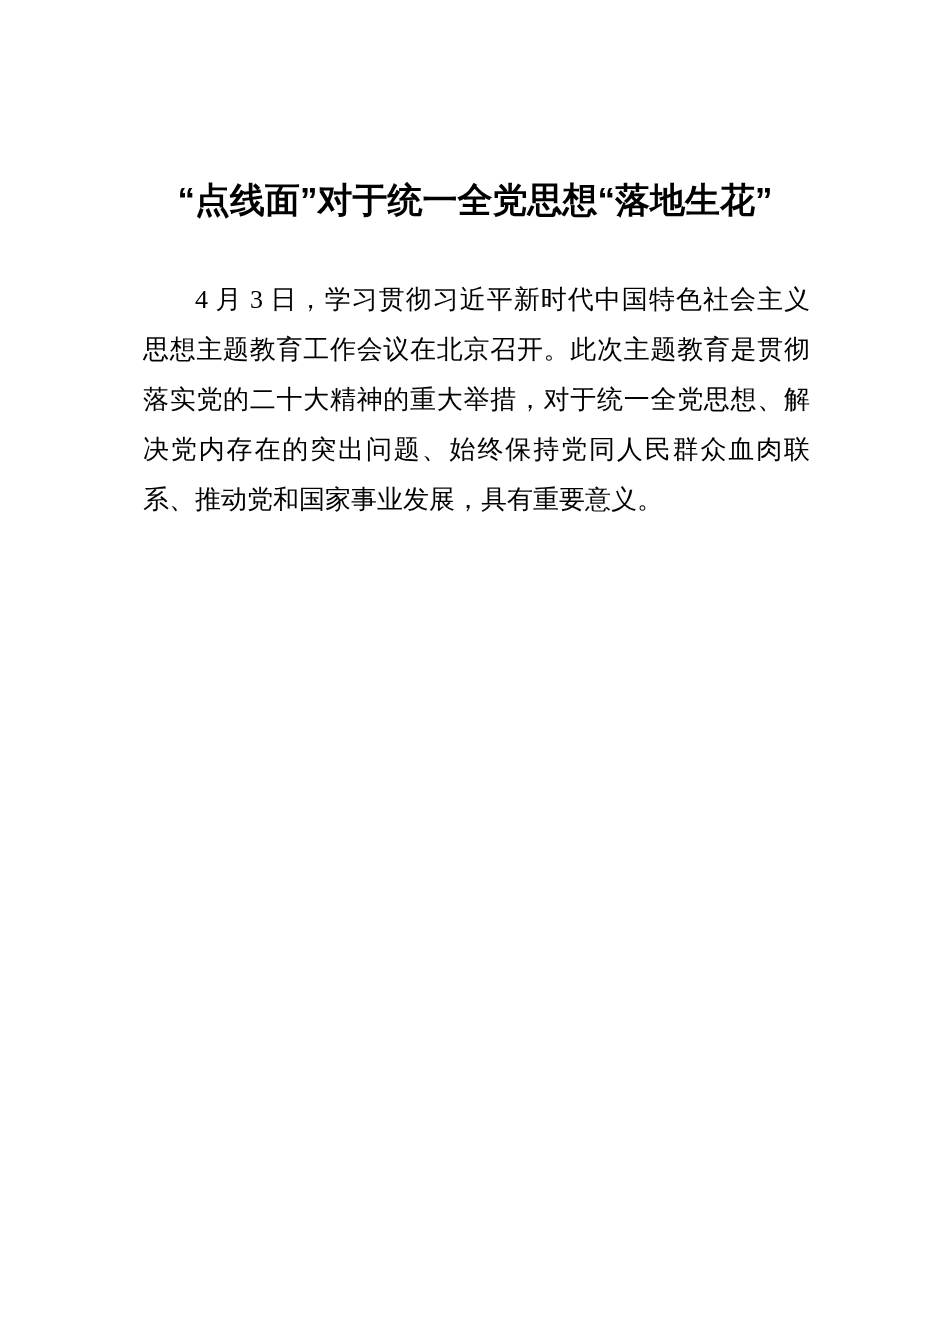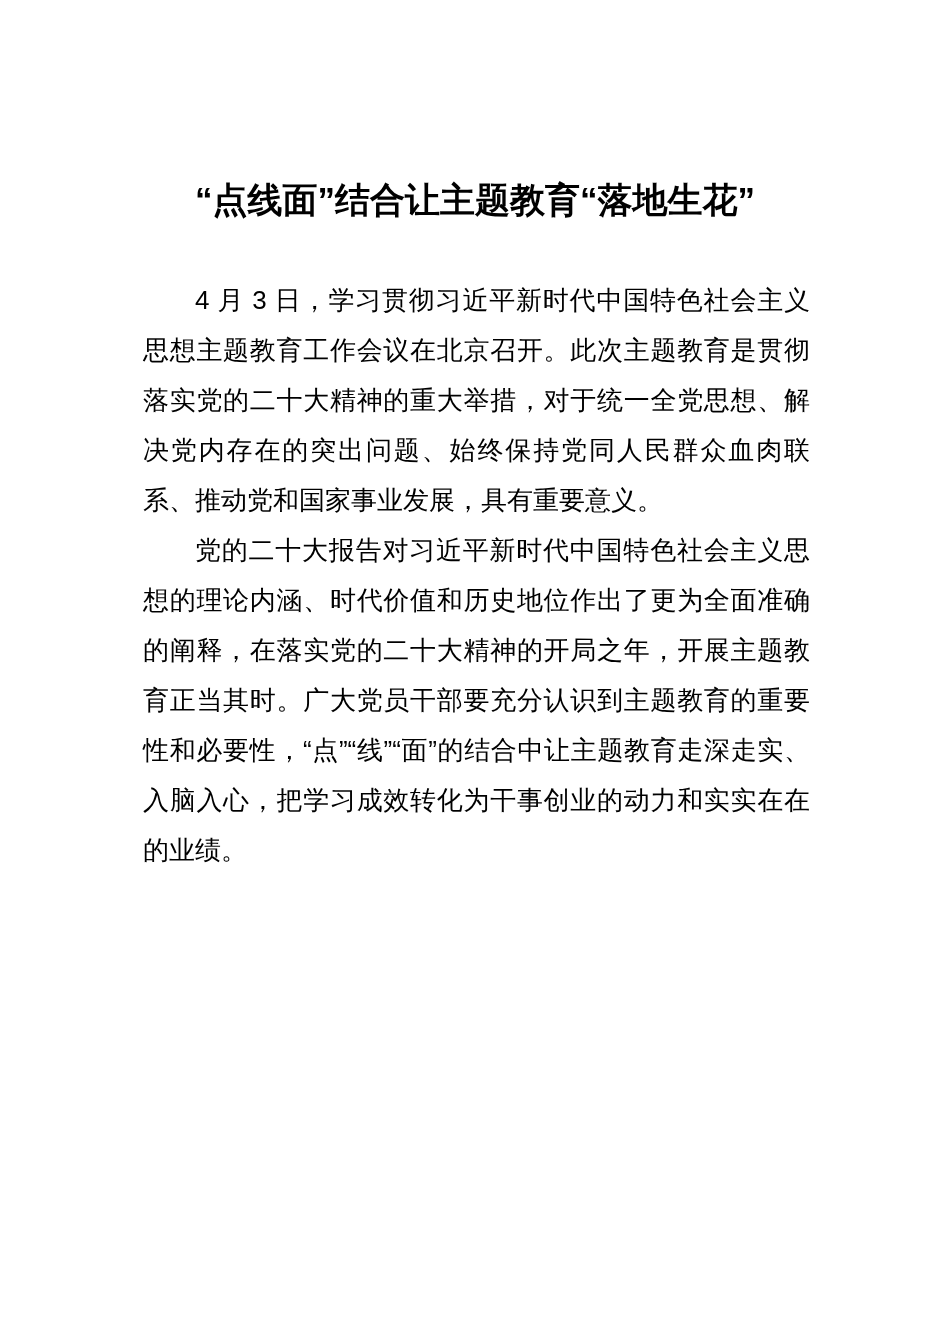--- a/index.html
+++ b/index.html
@@ -25,31 +25,30 @@
     text-align: center;
     letter-spacing: 0px;
     color: #000000;
   }
   .doc-body {
     margin: 50px 140px 0 143px;
   }
   .doc-body p {
     margin: 0;
     padding: 0;
-    font-family: Liberation Sans, sans-serif;
+    font-family: Liberation Serif, serif;
     font-size: 26px;
     line-height: 50px;
     text-align: justify;
     text-justify: inter-ideograph;
     text-indent: 2em;
     color: #000000;
   }
 </style>
 </head>
 <body>
 
 <div class="page">
-  <h1 class="doc-title">“点线面”结合让主题教育“落地生花”</h1>
+  <h1 class="doc-title">“点线面”对于统一全党思想“落地生花”</h1>
   <div class="doc-body">
     <p>4 月 3 日，学习贯彻习近平新时代中国特色社会主义思想主题教育工作会议在北京召开。此次主题教育是贯彻落实党的二十大精神的重大举措，对于统一全党思想、解决党内存在的突出问题、始终保持党同人民群众血肉联系、推动党和国家事业发展，具有重要意义。</p>
-    <p>党的二十大报告对习近平新时代中国特色社会主义思想的理论内涵、时代价值和历史地位作出了更为全面准确的阐释，在落实党的二十大精神的开局之年，开展主题教育正当其时。广大党员干部要充分认识到主题教育的重要性和必要性，“点”“线”“面”的结合中让主题教育走深走实、入脑入心，把学习成效转化为干事创业的动力和实实在在的业绩。</p>
   </div>
 </div>
 
 </body></html>

